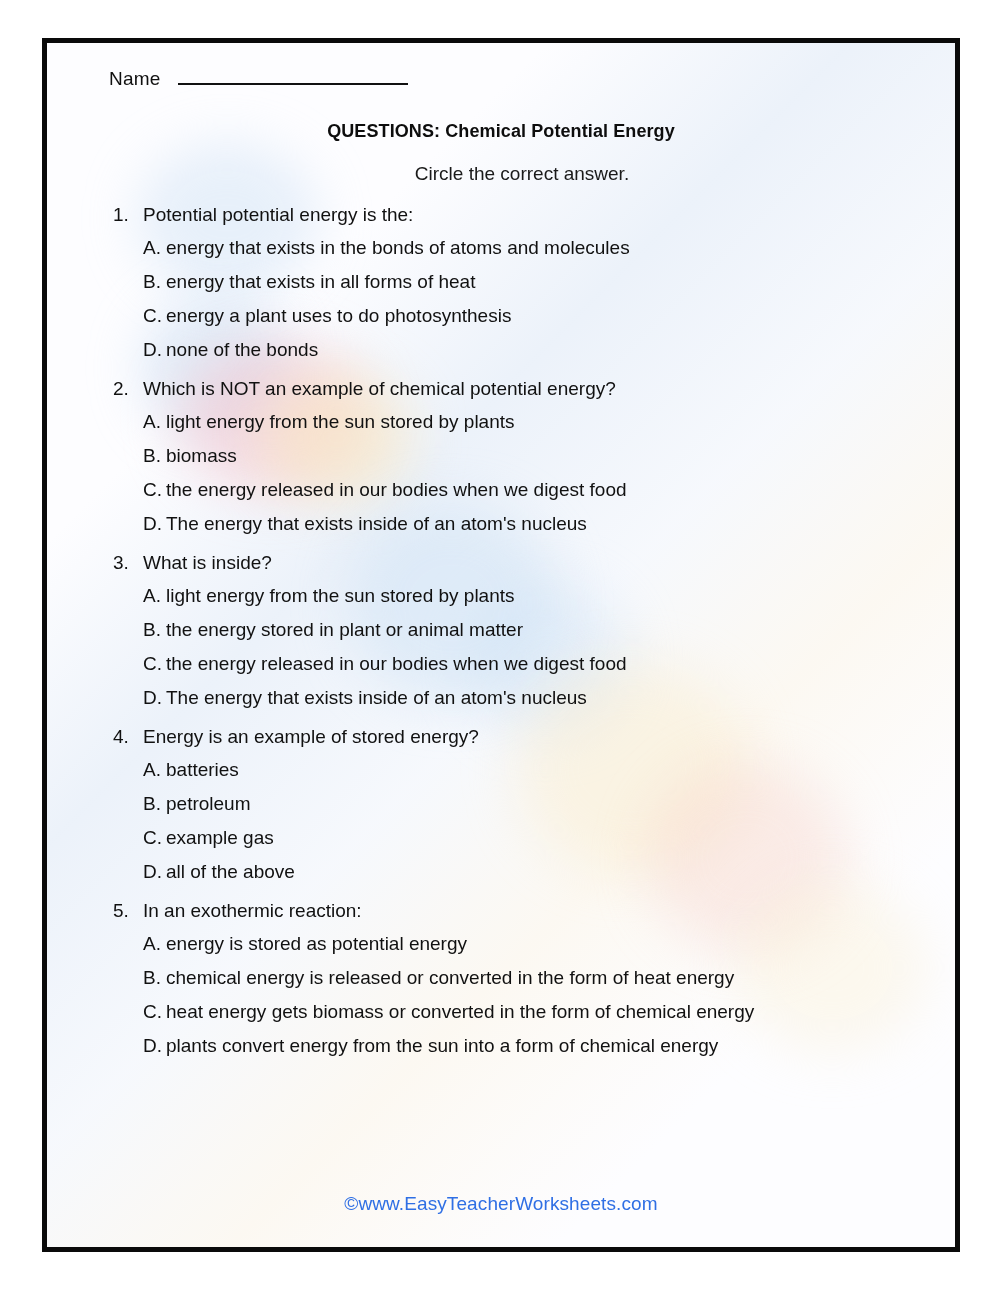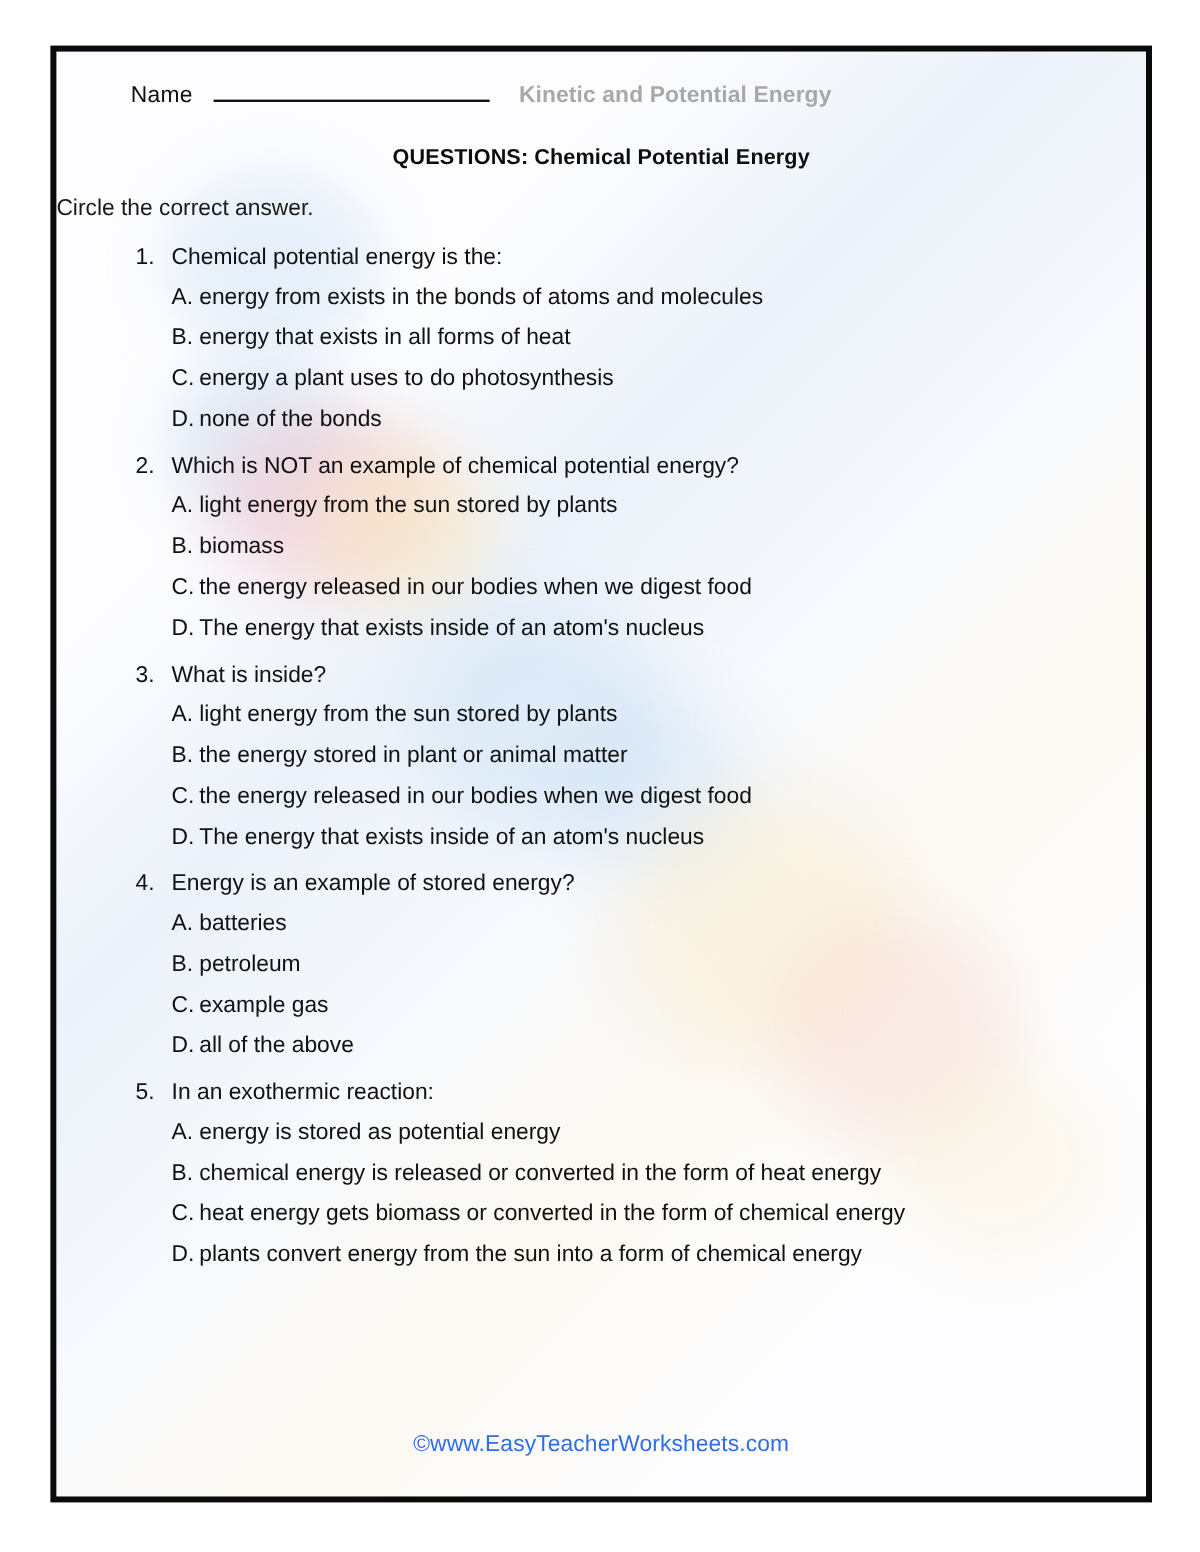--- a/index.html
+++ b/index.html
@@ -115,23 +115,24 @@
     font-size: 18px;
     font-weight: bold;
     color: #0d0d0d;
     letter-spacing: .1px;
   }
   .doc-sub {
     position: absolute;
     top: 120px;
     left: 0;
     width: 100%;
-    text-align: left;
+    text-align: center;
     font-size: 19px;
     color: #1a1a1a;
+    padding-left: 21px;
   }
 
   
   .questions {
     position: absolute;
     top: 162px;
     left: 66px;
     right: 30px;
   }
   .q-block {
@@ -193,36 +194,35 @@
       <div class="blob b6"></div>
       <div class="blob b7"></div>
       <div class="blob b8"></div>
     </div>
 
     <div class="content">
 
       <div class="header-row">
         <span class="name-label">Name</span>
         <span class="name-line"></span>
-        <span class="unit-title">Kinetic and Potential Energy</span>
       </div>
 
       <div class="doc-title">QUESTIONS: Chemical Potential Energy</div>
       <div class="doc-sub">Circle the correct answer.</div>
 
       <div class="questions">
 
         <div class="q-block">
           <div class="q-stem">
             <span class="q-num">1.</span>
-            <span class="q-text">Chemical potential energy is the:</span>
-          </div>
-          <div class="opt">
-            <span class="opt-letter">A.</span>
-            <span class="opt-text">energy from exists in the bonds of atoms and molecules</span>
+            <span class="q-text">Potential potential energy is the:</span>
+          </div>
+          <div class="opt">
+            <span class="opt-letter">A.</span>
+            <span class="opt-text">energy that exists in the bonds of atoms and molecules</span>
           </div>
           <div class="opt">
             <span class="opt-letter">B.</span>
             <span class="opt-text">energy that exists in all forms of heat</span>
           </div>
           <div class="opt">
             <span class="opt-letter">C.</span>
             <span class="opt-text">energy a plant uses to do photosynthesis</span>
           </div>
           <div class="opt">

